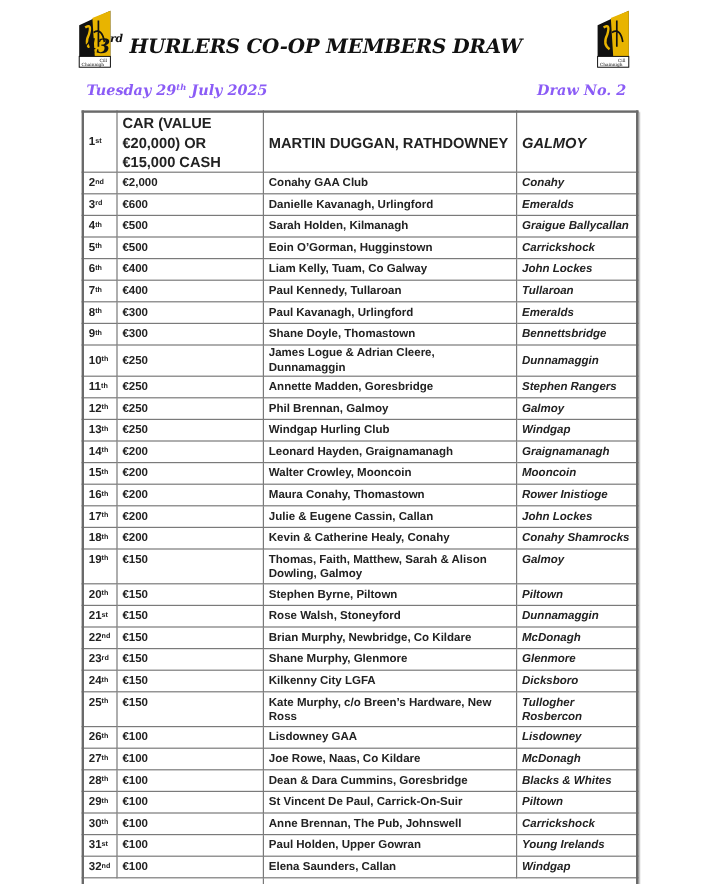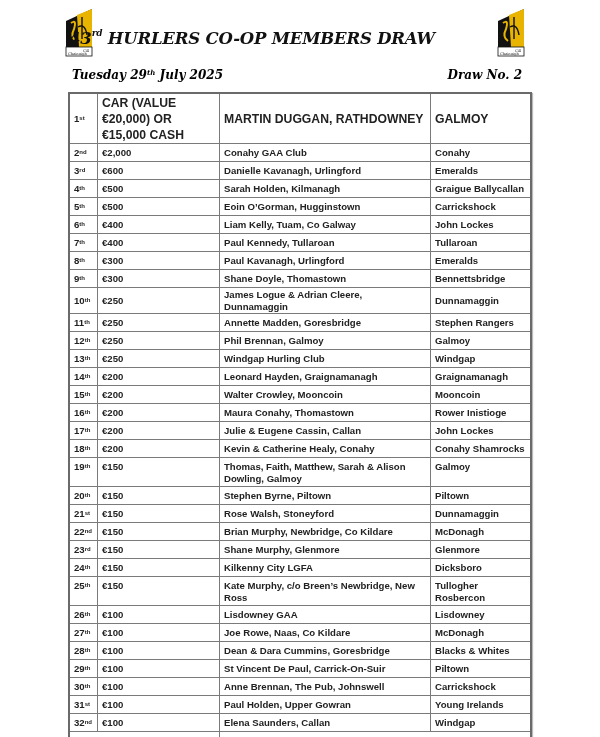--- a/index.html
+++ b/index.html
@@ -2,31 +2,31 @@
 <html><head>
 <meta charset="utf-8">
 <style>
   html, body { margin:0; padding:0; background:#ffffff; }
   body { width:600px; height:737px; position:relative; overflow:hidden; font-family:"Liberation Sans", sans-serif; color:#1a1a1a; }
   .logo { position:absolute; top:7px; width:28px; height:50px; }
   .logo.left { left:65px; }
   .logo.right { left:497px; }
   .title { position:absolute; top:29px; left:0; width:504px; text-align:center; font-family:"DejaVu Serif", serif; font-style:italic; font-weight:bold; font-size:16.5px; letter-spacing:-0.2px; color:#111; }
   .title sup { font-size:9px; vertical-align:top; position:relative; top:-1px; }
-  .subhead { position:absolute; top:68px; font-family:"DejaVu Serif", serif; font-style:italic; font-weight:bold; font-size:12px; color:#000000; }
+  .subhead { position:absolute; top:68px; font-family:"DejaVu Serif", serif; font-style:italic; font-weight:bold; font-size:12px; color:#8b5cf6; }
   .subhead sup { font-size:7px; vertical-align:top; }
   .date { left:72px; }
   .drawno { right:78px; }
   table.draw { position:absolute; top:92px; left:68px; width:464px; border-collapse:collapse; border:2px solid #6a6a6a; box-shadow:1px 1px 1px #bbb; }
   table.draw td { border:1px solid #7a7a7a; font-family:"Liberation Sans", sans-serif; font-weight:bold; font-size:9.6px; color:#222; padding:1px 4px 0 4px; height:16px; vertical-align:middle; line-height:12px; }
   td.pos { width:19px; padding-left:3px; vertical-align:top; padding-top:3px; }
   td.pos sup { font-size:6px; vertical-align:top; position:relative; top:-1px; }
   td.prize { width:113px; }
   td.name { width:202px; }
-  td.club { width:91px; }
+  td.club { width:91px;font-style:italic; }
   tr.first td { height:31px; font-size:12.2px; line-height:16px; }
   tr.first td.pos { font-size:9.6px; }
   tr.tall td { height:25px; vertical-align:top; padding-top:3px; }
   tr.special td { height:17px; font-size:9.6px; }
   tr.special td.special-label { text-align:center; }
   tr.special td.special-winner { text-align:center; font-size:11.5px; }
   svg { display:block; }
 </style>
 </head>
 <body>
@@ -201,21 +201,21 @@
       </tr>
       <tr>
         <td class="pos"><span>24</span><sup>th</sup></td>
         <td class="prize">€150</td>
         <td class="name">Kilkenny City LGFA</td>
         <td class="club">Dicksboro</td>
       </tr>
       <tr class="tall">
         <td class="pos"><span>25</span><sup>th</sup></td>
         <td class="prize">€150</td>
-        <td class="name">Kate Murphy, c/o Breen’s Newbridge, New Ross</td>
+        <td class="name">Kate Murphy, c/o Breen’s Hardware, New Ross</td>
         <td class="club">Tullogher Rosbercon</td>
       </tr>
       <tr>
         <td class="pos"><span>26</span><sup>th</sup></td>
         <td class="prize">€100</td>
         <td class="name">Lisdowney GAA</td>
         <td class="club">Lisdowney</td>
       </tr>
       <tr>
         <td class="pos"><span>27</span><sup>th</sup></td>

